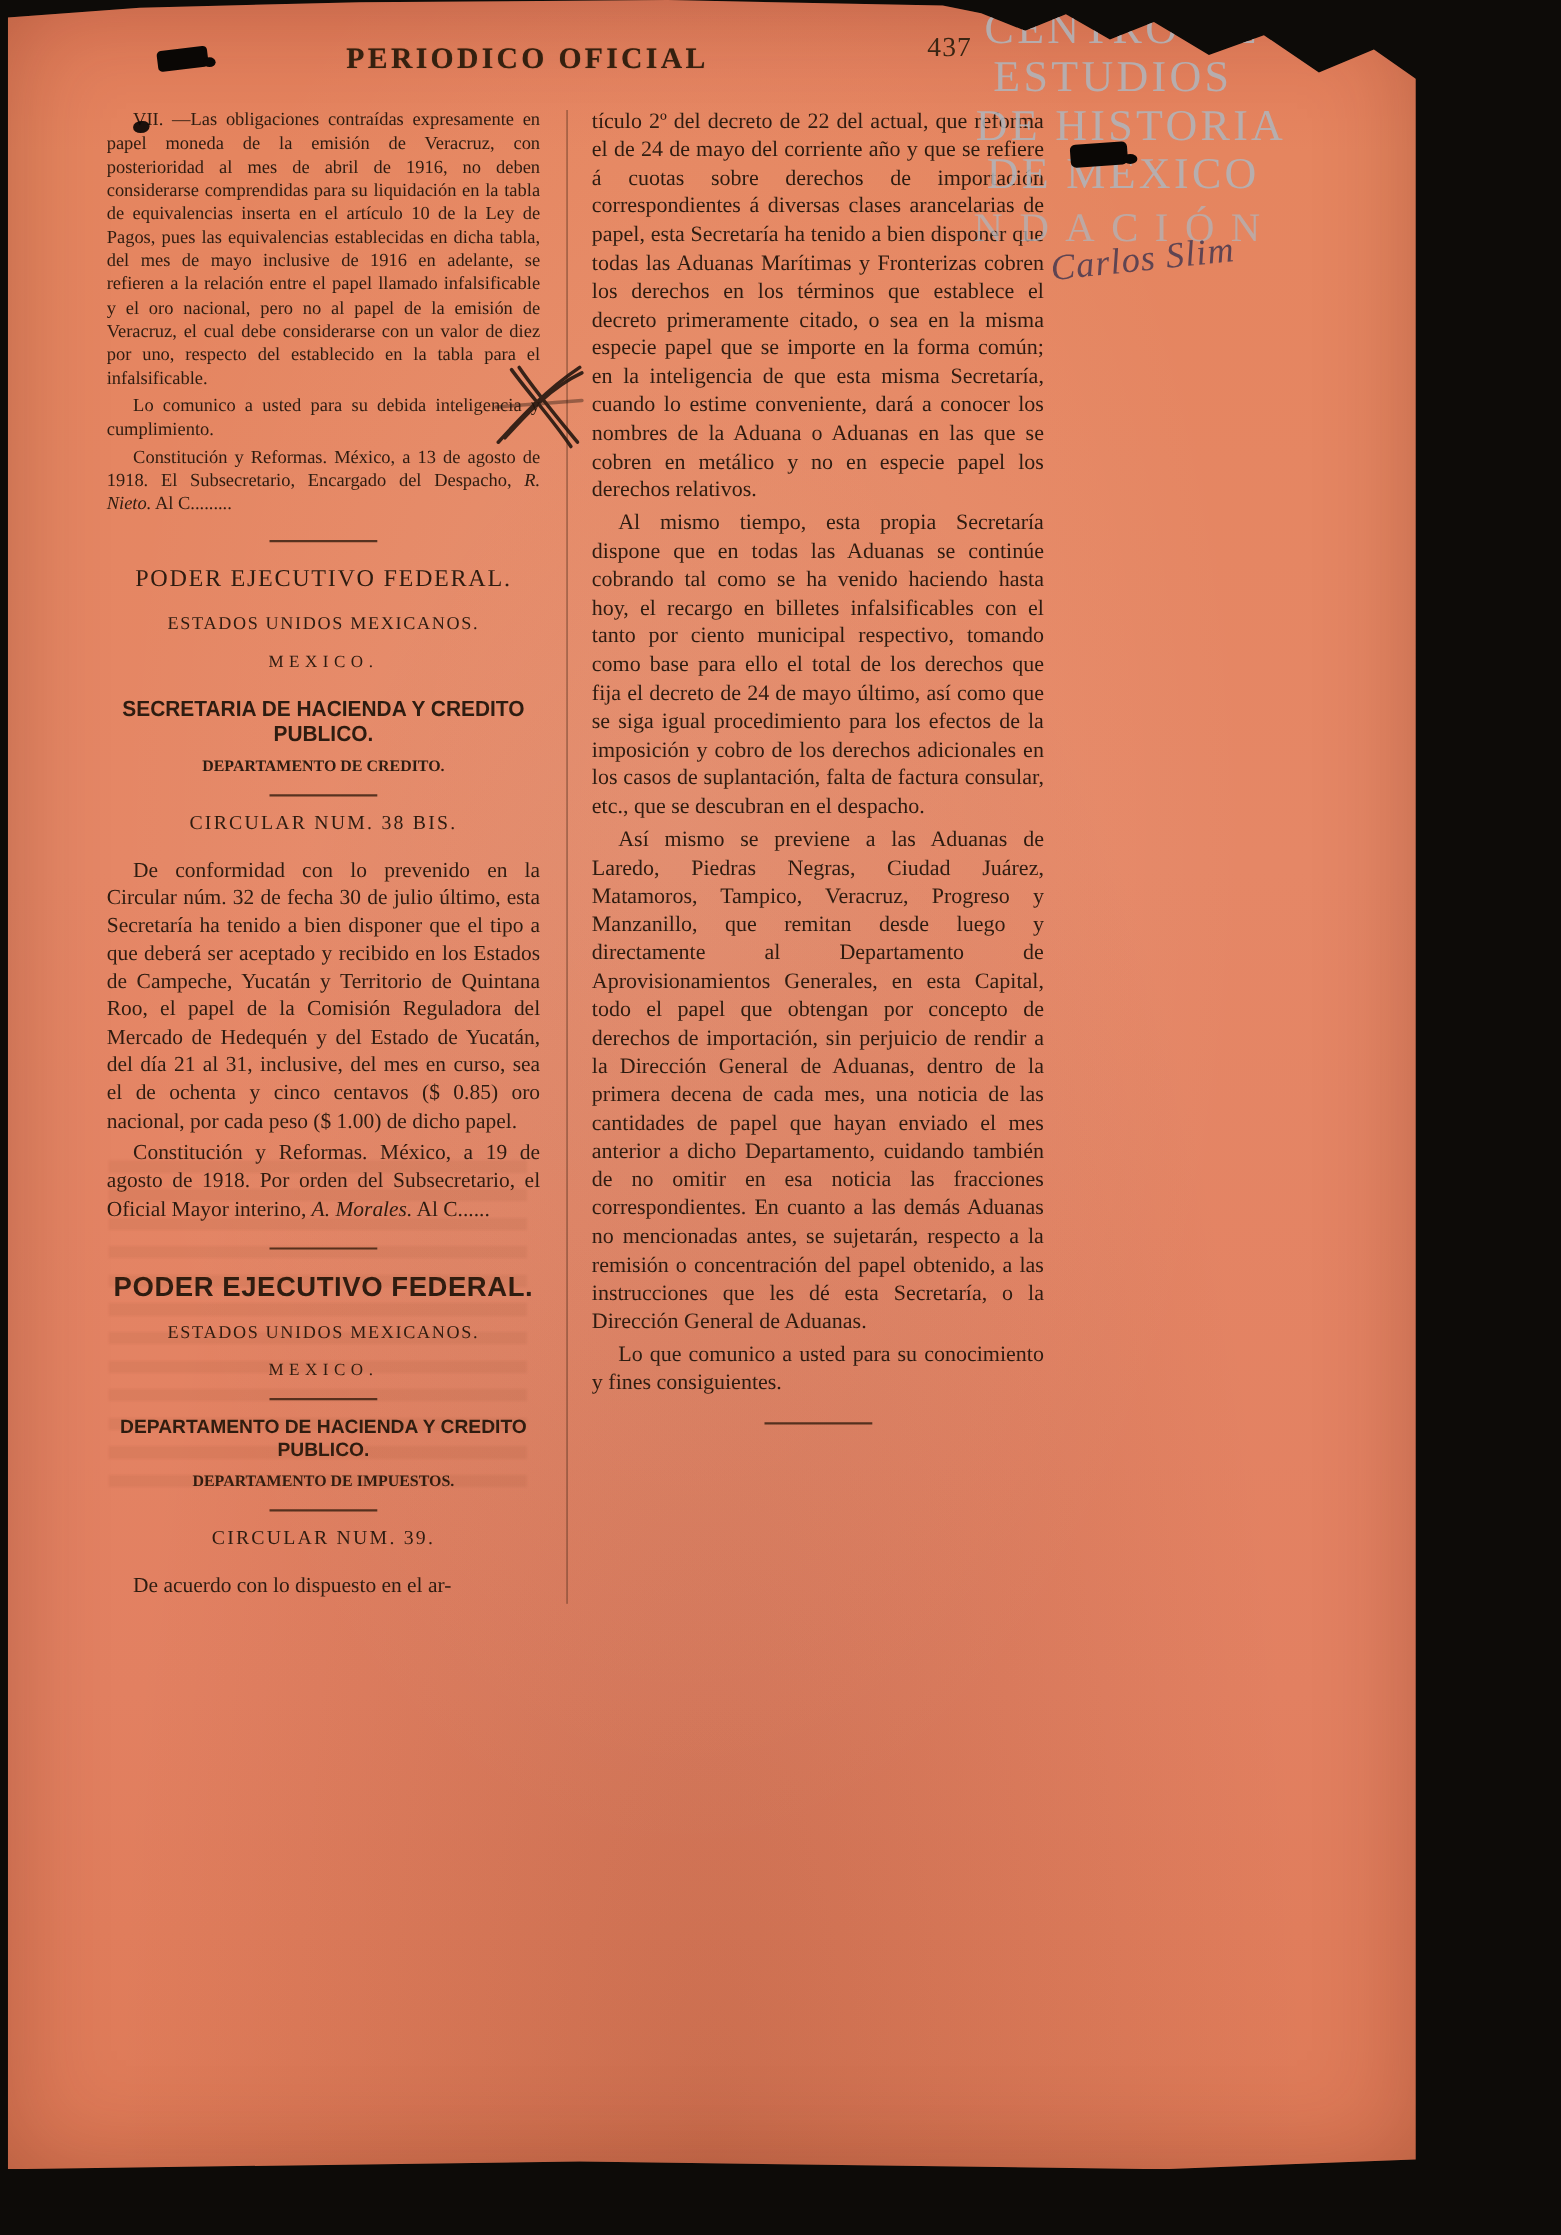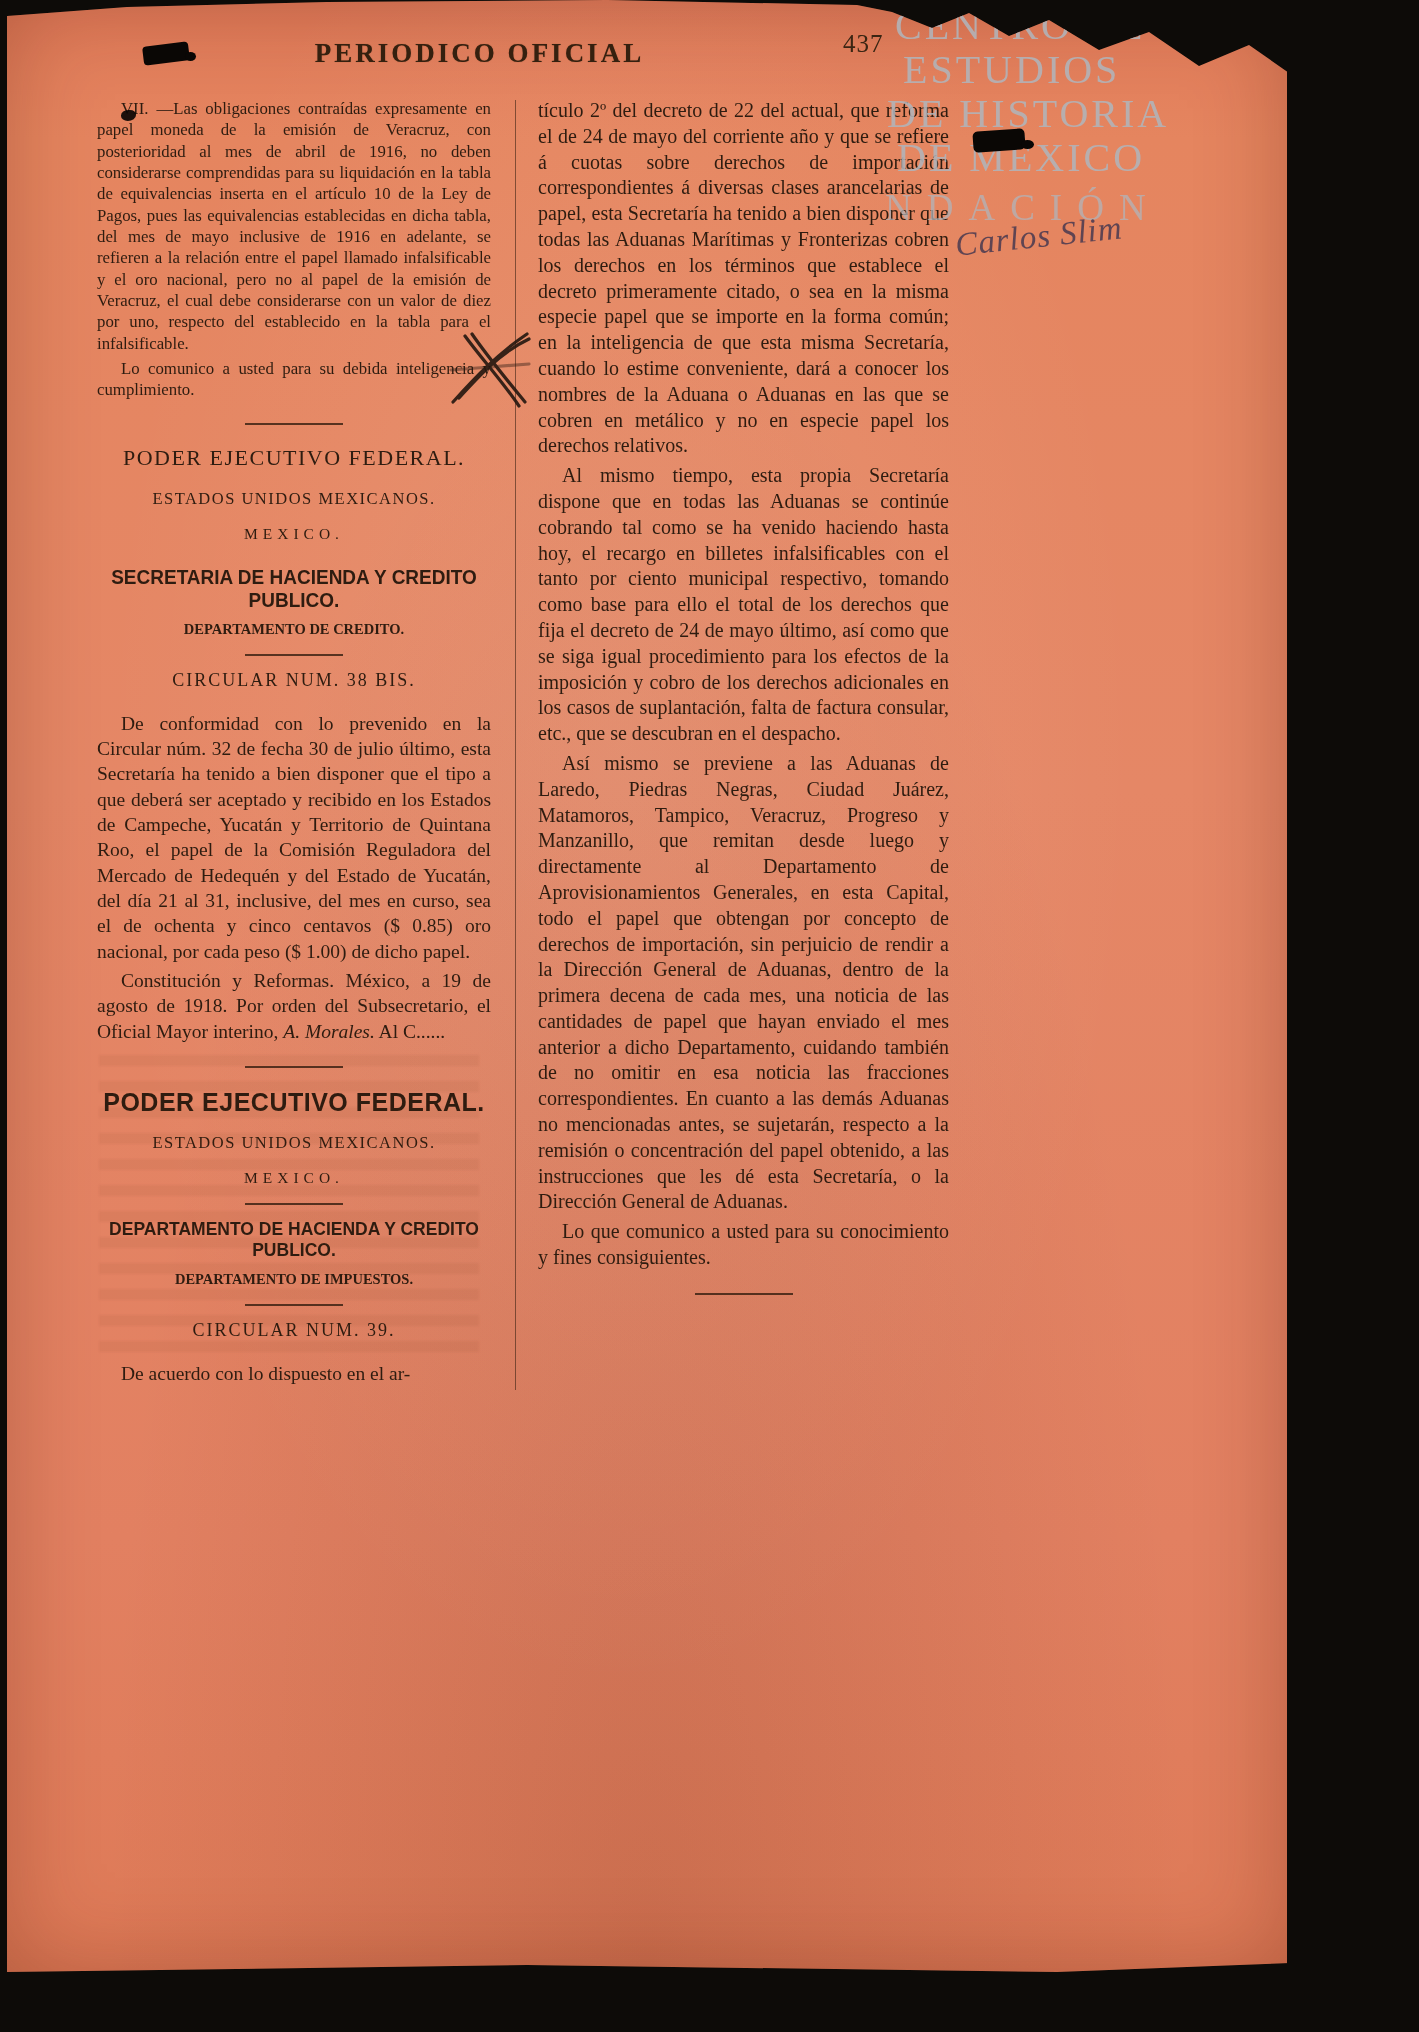--- a/index.html
+++ b/index.html
@@ -133,20 +133,21 @@
 <div class="paper">
 
   <div class="masthead">PERIODICO OFICIAL</div>
   <div class="pageno">437</div>
 
   <div class="columns">
 
     <div class="col-left">
       <p class="body small">VII. —Las obligaciones contraídas expresamente en papel moneda de la emisión de Veracruz, con posterioridad al mes de abril de 1916, no deben considerarse comprendidas para su liquidación en la tabla de equivalencias inserta en el artículo 10 de la Ley de Pagos, pues las equivalencias establecidas en dicha tabla, del mes de mayo inclusive de 1916 en adelante, se refieren a la relación entre el papel llamado infalsificable y el oro nacional, pero no al papel de la emisión de Veracruz, el cual debe considerarse con un valor de diez por uno, respecto del establecido en la tabla para el infalsificable.</p>
       <p class="body small">Lo comunico a usted para su debida inteligencia y cumplimiento.</p>
+      <p class="body small"><span>Constitución y Reformas. México, a 13 de agosto de 1918. El Subsecretario, Encargado del Despacho, </span><span class="it">R. Nieto.</span><span> Al C.........</span></p>
 
       <div class="rule"></div>
 
       <div class="h-center h-poder1">PODER EJECUTIVO FEDERAL.</div>
       <div class="h-center h-estados">ESTADOS UNIDOS MEXICANOS.</div>
       <div class="h-center h-mexico">MEXICO.</div>
 
       <div class="h-center h-secretaria">SECRETARIA DE HACIENDA Y CREDITO PUBLICO.</div>
       <div class="h-center h-depto-sm">DEPARTAMENTO DE CREDITO.</div>
 

